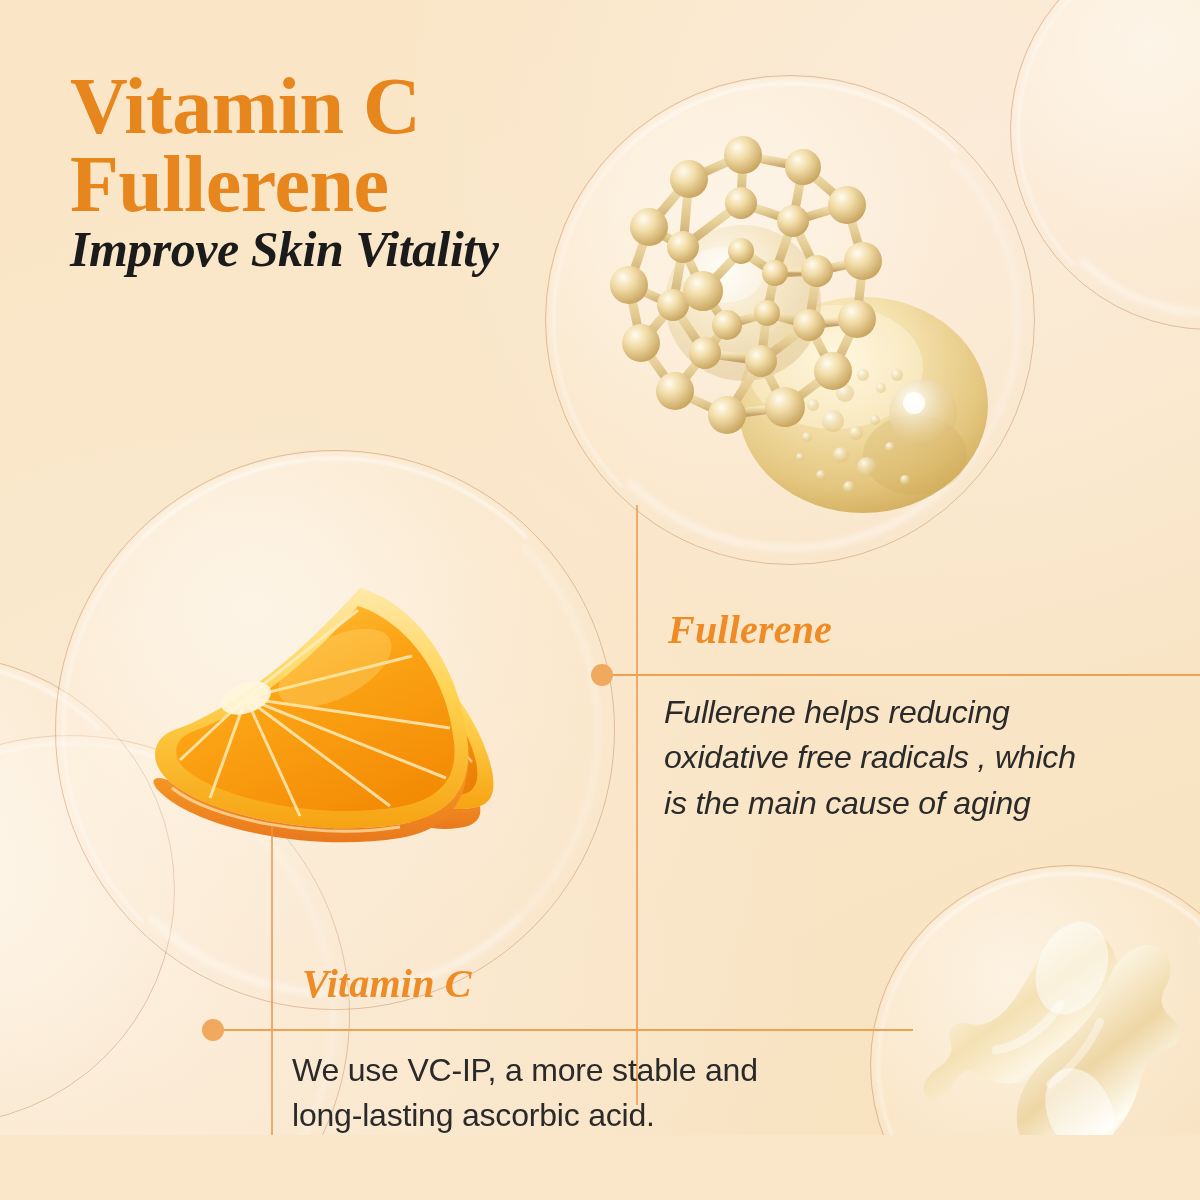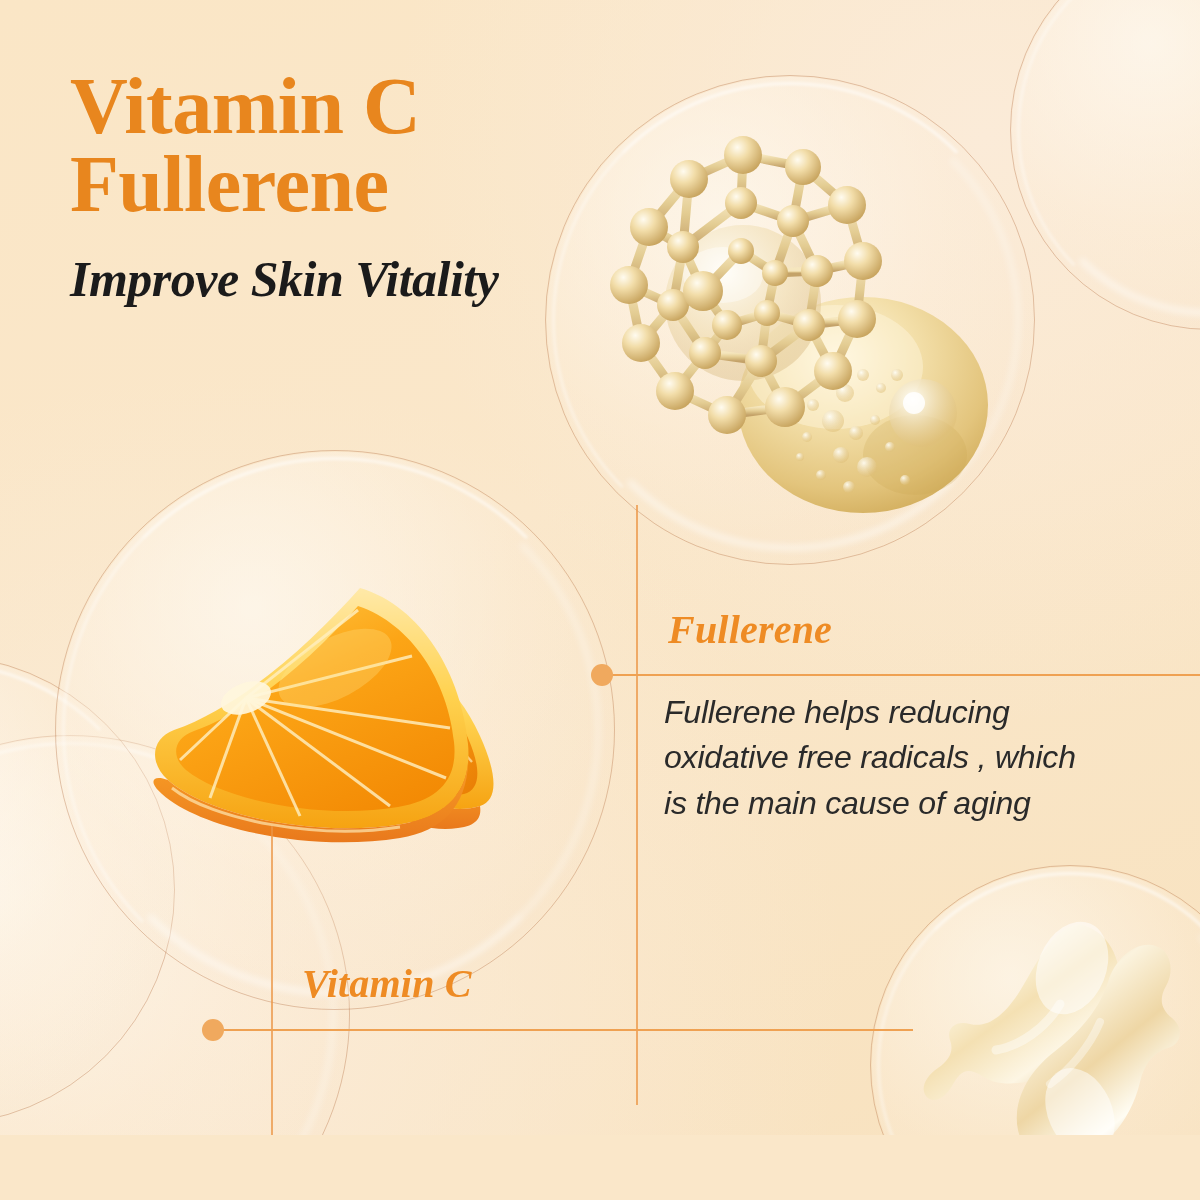--- a/index.html
+++ b/index.html
@@ -79,21 +79,20 @@
     color: #E8861E;
     letter-spacing: -0.5px;
   }
   .subtitle {
     font-family: "Liberation Serif", serif;
     font-weight: 700;
     font-style: italic;
     font-size: 50px;
     line-height: 1.05;
     color: #1B1B1B;
-    margin-top: 30px;
     letter-spacing: -0.5px;
   }
 
   .section { position: absolute; }
   .section-heading {
     font-family: "Liberation Serif", serif;
     font-weight: 700;
     font-style: italic;
     font-size: 40px;
     color: #EE8B24;
@@ -439,14 +438,18 @@
 is the main cause of aging</div>
   </div>
 
   <div class="vrule" style="left:271px; top:826px; height:375px;"></div>
   <div class="hrule" style="left:213px; top:1029px; width:700px;"></div>
   <div class="dot" style="left:202px; top:1019px;"></div>
 
   <div class="section" style="left:302px; top:960px;">
     <div class="section-heading">Vitamin C</div>
   </div>
+  <div class="section" style="left:292px; top:1048px; width:580px;">
+    <div class="section-body">We use VC-IP, a more stable and
+long-lasting  ascorbic acid.</div>
+  </div>
 
 </div>
 
 </body></html>

